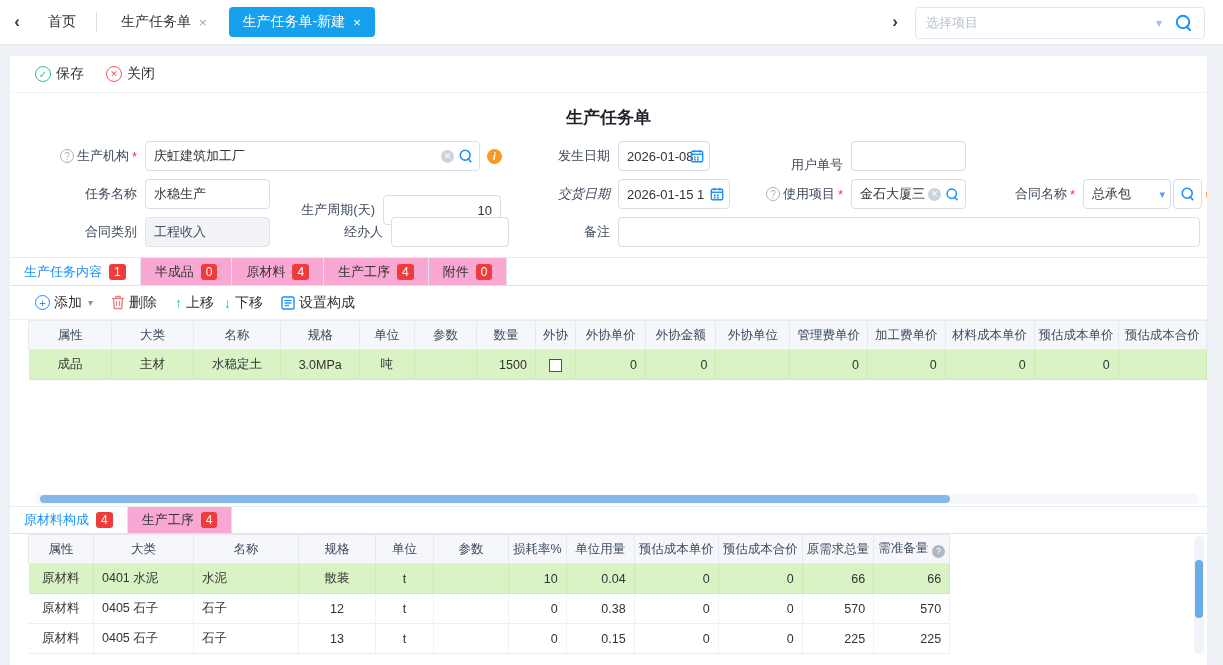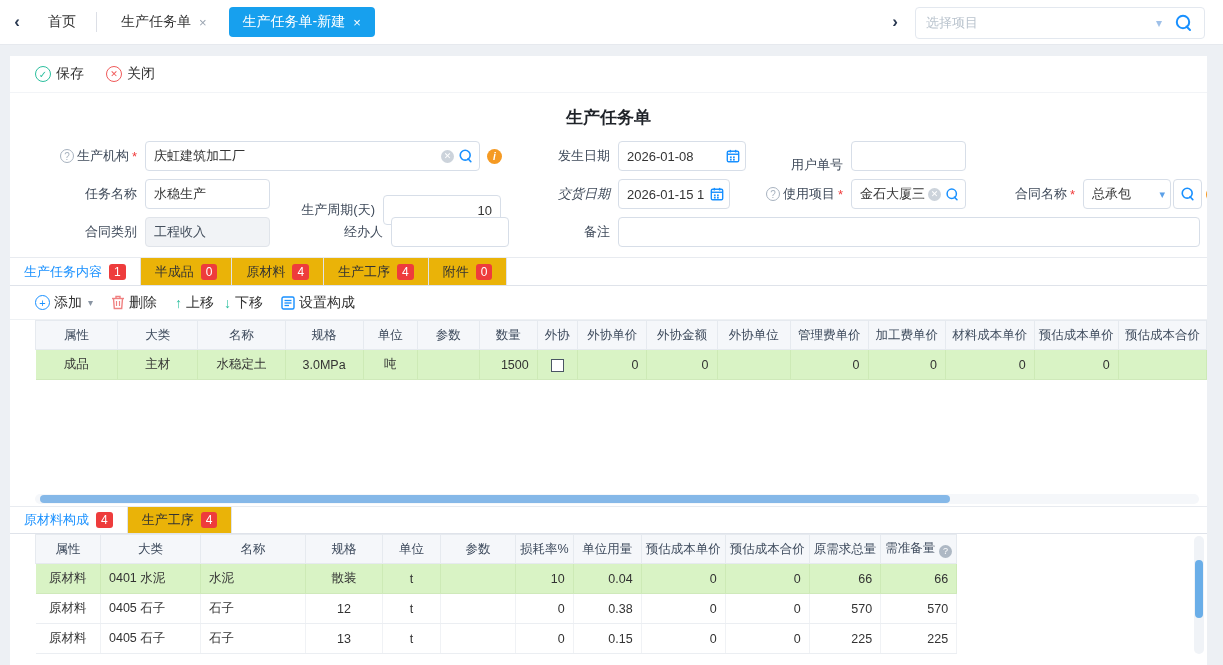--- a/index.html
+++ b/index.html
@@ -43,34 +43,34 @@
   .ctrl input.num { text-align:right; }
   .ctrl input:disabled, .ctrl .fake-input.disabled { background:#f1f3f6; border-color:#e0e4ea; color:#45505e; }
   .in-icons { position:absolute; right:6px; top:0; height:30px; display:flex; align-items:center; gap:4px; }
   .clear-ic { width:13px; height:13px; border-radius:50%; background:#ccd3db; color:#fff; font-size:9px; display:inline-flex; align-items:center; justify-content:center; }
   .info-dot { width:15px; height:15px; border-radius:50%; background:#f59a23; color:#fff; font-size:10px; font-weight:bold; display:inline-flex; align-items:center; justify-content:center; margin-left:7px; flex:none; font-style:italic; }
   .sel-chev { color:#5ba0e8; font-size:11px; }
   .q-btn { width:29px; height:30px; border:1px solid #d7dee8; border-radius:4px; margin-left:2px; display:inline-flex; align-items:center; justify-content:center; flex:none; background:#fff; cursor:pointer; }
 
   
   .tabstrip { display:flex; border-top:1px solid #e8ebf0; border-bottom:1px solid #dfe3ea; background:#fff; height:29px; }
-  .ctab { display:flex; align-items:center; gap:7px; padding:0 14px; font-size:13px; color:#333; background:#eab308; border-right:1px solid #dfe3ea; cursor:pointer; }
+  .ctab { display:flex; align-items:center; gap:7px; padding:0 14px; font-size:13px; color:#333; background:#f9a8d4; border-right:1px solid #dfe3ea; cursor:pointer; }
   .ctab.active { background:#fff; color:#1890ff; }
   .badge { background:#ee3c3c; color:#fff; font-size:12px; border-radius:3px; padding:1px 5px; line-height:14px; }
 
   
   .grid-toolbar { height:34px; display:flex; align-items:center; gap:18px; padding-left:25px; border-bottom:1px solid #eef1f4; font-size:14px; }
   .gt-item { display:flex; align-items:center; gap:4px; cursor:pointer; color:#333; }
   .plus-circ { width:15px; height:15px; border-radius:50%; border:1.4px solid #1890ff; color:#1890ff; font-size:11px; display:inline-flex; align-items:center; justify-content:center; }
   .mini-chev { font-size:10px; color:#8a95a3; margin-left:2px; }
   .arrow-up { color:#2bbf9e; font-weight:bold; }
   .arrow-dn { color:#2bbf9e; font-weight:bold; }
 
   
-  .grid-wrap { padding:0 0 0 25px; overflow:hidden; }
+  .grid-wrap { padding:0 0 0 18px; overflow:hidden; }
   table.grid { border-collapse:collapse; table-layout:fixed; }
   table.grid th { background:#f5f7fa; font-weight:normal; font-size:12.5px; color:#3d4a5c; height:29px; border:1px solid #e6eaef; border-top:1px solid #e6eaef; text-align:center; padding:0 4px; overflow:hidden; white-space:nowrap; }
   table.grid td { height:30px; font-size:12.5px; color:#333; border-bottom:1px solid #ebeef2; border-right:1px solid #f0f2f5; padding:0 8px; text-align:center; overflow:hidden; white-space:nowrap; background:#fff; }
   table.grid tr.sel td { background:#d9f3c5; border-right-color:#cdeab6; border-bottom-color:#cfe9ba; }
   table.grid td.r { text-align:right; }
   table.grid td.l { text-align:left; }
   .cb { display:inline-block; width:13px; height:13px; border:1.5px solid #4a5564; background:#fff; vertical-align:middle; }
   .help-circle { display:inline-flex; width:13px; height:13px; border-radius:50%; background:#aeb8c4; color:#fff; font-size:9px; align-items:center; justify-content:center; margin-left:4px; vertical-align:-2px; }
 
   .main-grid-area { height:174px; position:relative; overflow:hidden; }
@@ -145,21 +145,21 @@
                 <line x1="12.5" y1="13.5" x2="16" y2="17" stroke="#1890ff" stroke-width="2" stroke-linecap="round"></line>
               </svg>
             </span>
         </span>
       </span>
       <span class="info-dot">i</span>
     </div>
 
     <div class="fg" style="left:530px; top:8px;">
       <span class="lbl" style="width:70px;">发生日期</span>
-      <span class="ctrl" style="width:128px;">
+      <span class="ctrl" style="width:92px;">
         <input value="2026-01-08" style="">
         <span class="in-icons">
             <span>
               <svg width="14" height="14" viewBox="0 0 16 16">
                 <rect x="1.5" y="2.5" width="13" height="12" rx="1.5" fill="none" stroke="#1890ff" stroke-width="1.6"></rect>
                 <line x1="1.5" y1="6" x2="14.5" y2="6" stroke="#1890ff" stroke-width="1.6"></line>
                 <line x1="5" y1="1" x2="5" y2="4" stroke="#1890ff" stroke-width="1.6"></line>
                 <line x1="11" y1="1" x2="11" y2="4" stroke="#1890ff" stroke-width="1.6"></line>
                 <rect x="4.5" y="8.5" width="2" height="2" fill="#1890ff"></rect>
                 <rect x="8" y="8.5" width="2" height="2" fill="#1890ff"></rect>

